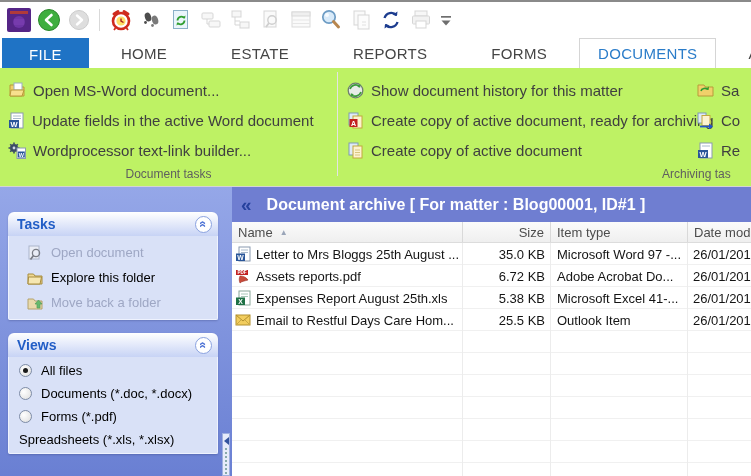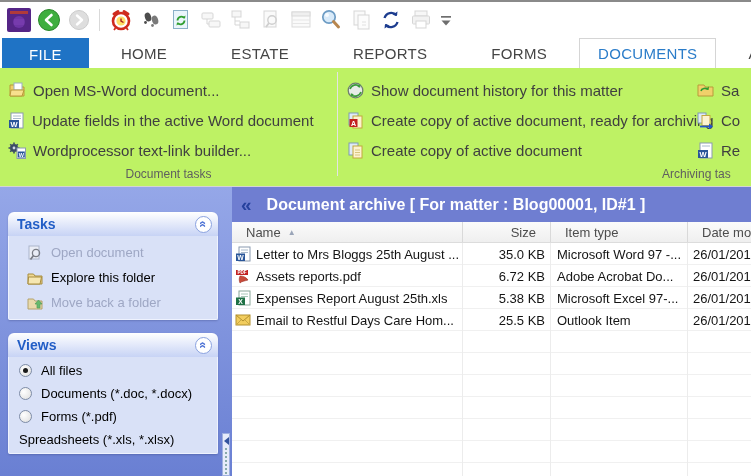--- a/index.html
+++ b/index.html
@@ -65,21 +65,21 @@
                     background:repeating-linear-gradient(#8aa 0 2px, transparent 2px 4px); }
 
   
   #main { position:absolute; left:232px; top:0; width:519px; height:289px; background:#fff; }
   #archive-header { height:35px; background:#6f7ed1; color:#fff; display:flex; align-items:center;
                     padding:0 9px; font-weight:bold; font-size:16px; gap:15px; }
   #archive-back { color:#26419e; font-size:19px; font-weight:bold; cursor:pointer; }
   #grid { position:absolute; top:35px; left:0; right:0; bottom:0; overflow:hidden; }
   #grid-header { height:21px; display:flex; background:linear-gradient(#fbfbfb,#efefef);
                  border-bottom:1px solid #dcdcdc; font-size:13px; color:#4d4d4d; }
-  .gh-cell { display:flex; align-items:center; padding:0 14px; border-right:1px solid #d9d9d9; overflow:hidden; white-space:nowrap; }
+  .gh-cell { display:flex; align-items:center; padding:0 6px; border-right:1px solid #d9d9d9; overflow:hidden; white-space:nowrap; }
   .gh-name { width:231px; gap:7px; }
   .gh-size { width:88px; justify-content:flex-end; }
   .gh-type { width:137px; }
   .gh-date { flex:1; border-right:none; }
   .sort-glyph { font-size:8px; color:#9aa5b8; }
   #grid-body { position:absolute; top:21px; left:0; right:0; bottom:0;
                background:repeating-linear-gradient(to bottom, #fff 0 21px, #f0f0f0 21px 22px); }
   .vline { position:absolute; top:0; bottom:0; width:1px; background:#ececec; }
   .row { position:relative; display:flex; height:22px; font-size:13px; color:#141414; align-items:center; }
   .cell { overflow:hidden; white-space:nowrap; }
@@ -471,21 +471,21 @@
                   <rect x="4" y="1" width="11" height="14" fill="#fff" stroke="#8aa89a"></rect>
                   <line x1="6" y1="4" x2="13" y2="4" stroke="#a8c8b8"></line>
                   <line x1="6" y1="6.5" x2="13" y2="6.5" stroke="#a8c8b8"></line>
                   <rect x="1" y="7.5" width="9" height="7.5" fill="#1e7145"></rect>
                   <text x="5.5" y="13.7" fill="#fff" font-size="6.8" font-weight="bold" text-anchor="middle" font-family="Liberation Sans">X</text>
                 </svg>
             </span>
             <span>Expenses Report August 25th.xls</span>
           </div>
           <div class="cell c-size">5.38 KB</div>
-          <div class="cell c-type">Microsoft Excel 97-...</div>
+          <div class="cell c-type">Microsoft Excel 41-...</div>
           <div class="cell c-date">26/01/201</div>
         </div>
 
         <div class="row">
           <div class="cell c-name">
             <span class="ficon">
               <svg width="16" height="14">
                   <rect x="1" y="2" width="14" height="10" fill="#f2cd5e" stroke="#b28f2e"></rect>
                   <path d="M1 2 L8 8 L15 2" fill="none" stroke="#b28f2e"></path>
                   <path d="M1 12 L6 7 M15 12 L10 7" fill="none" stroke="#c8a844"></path>

